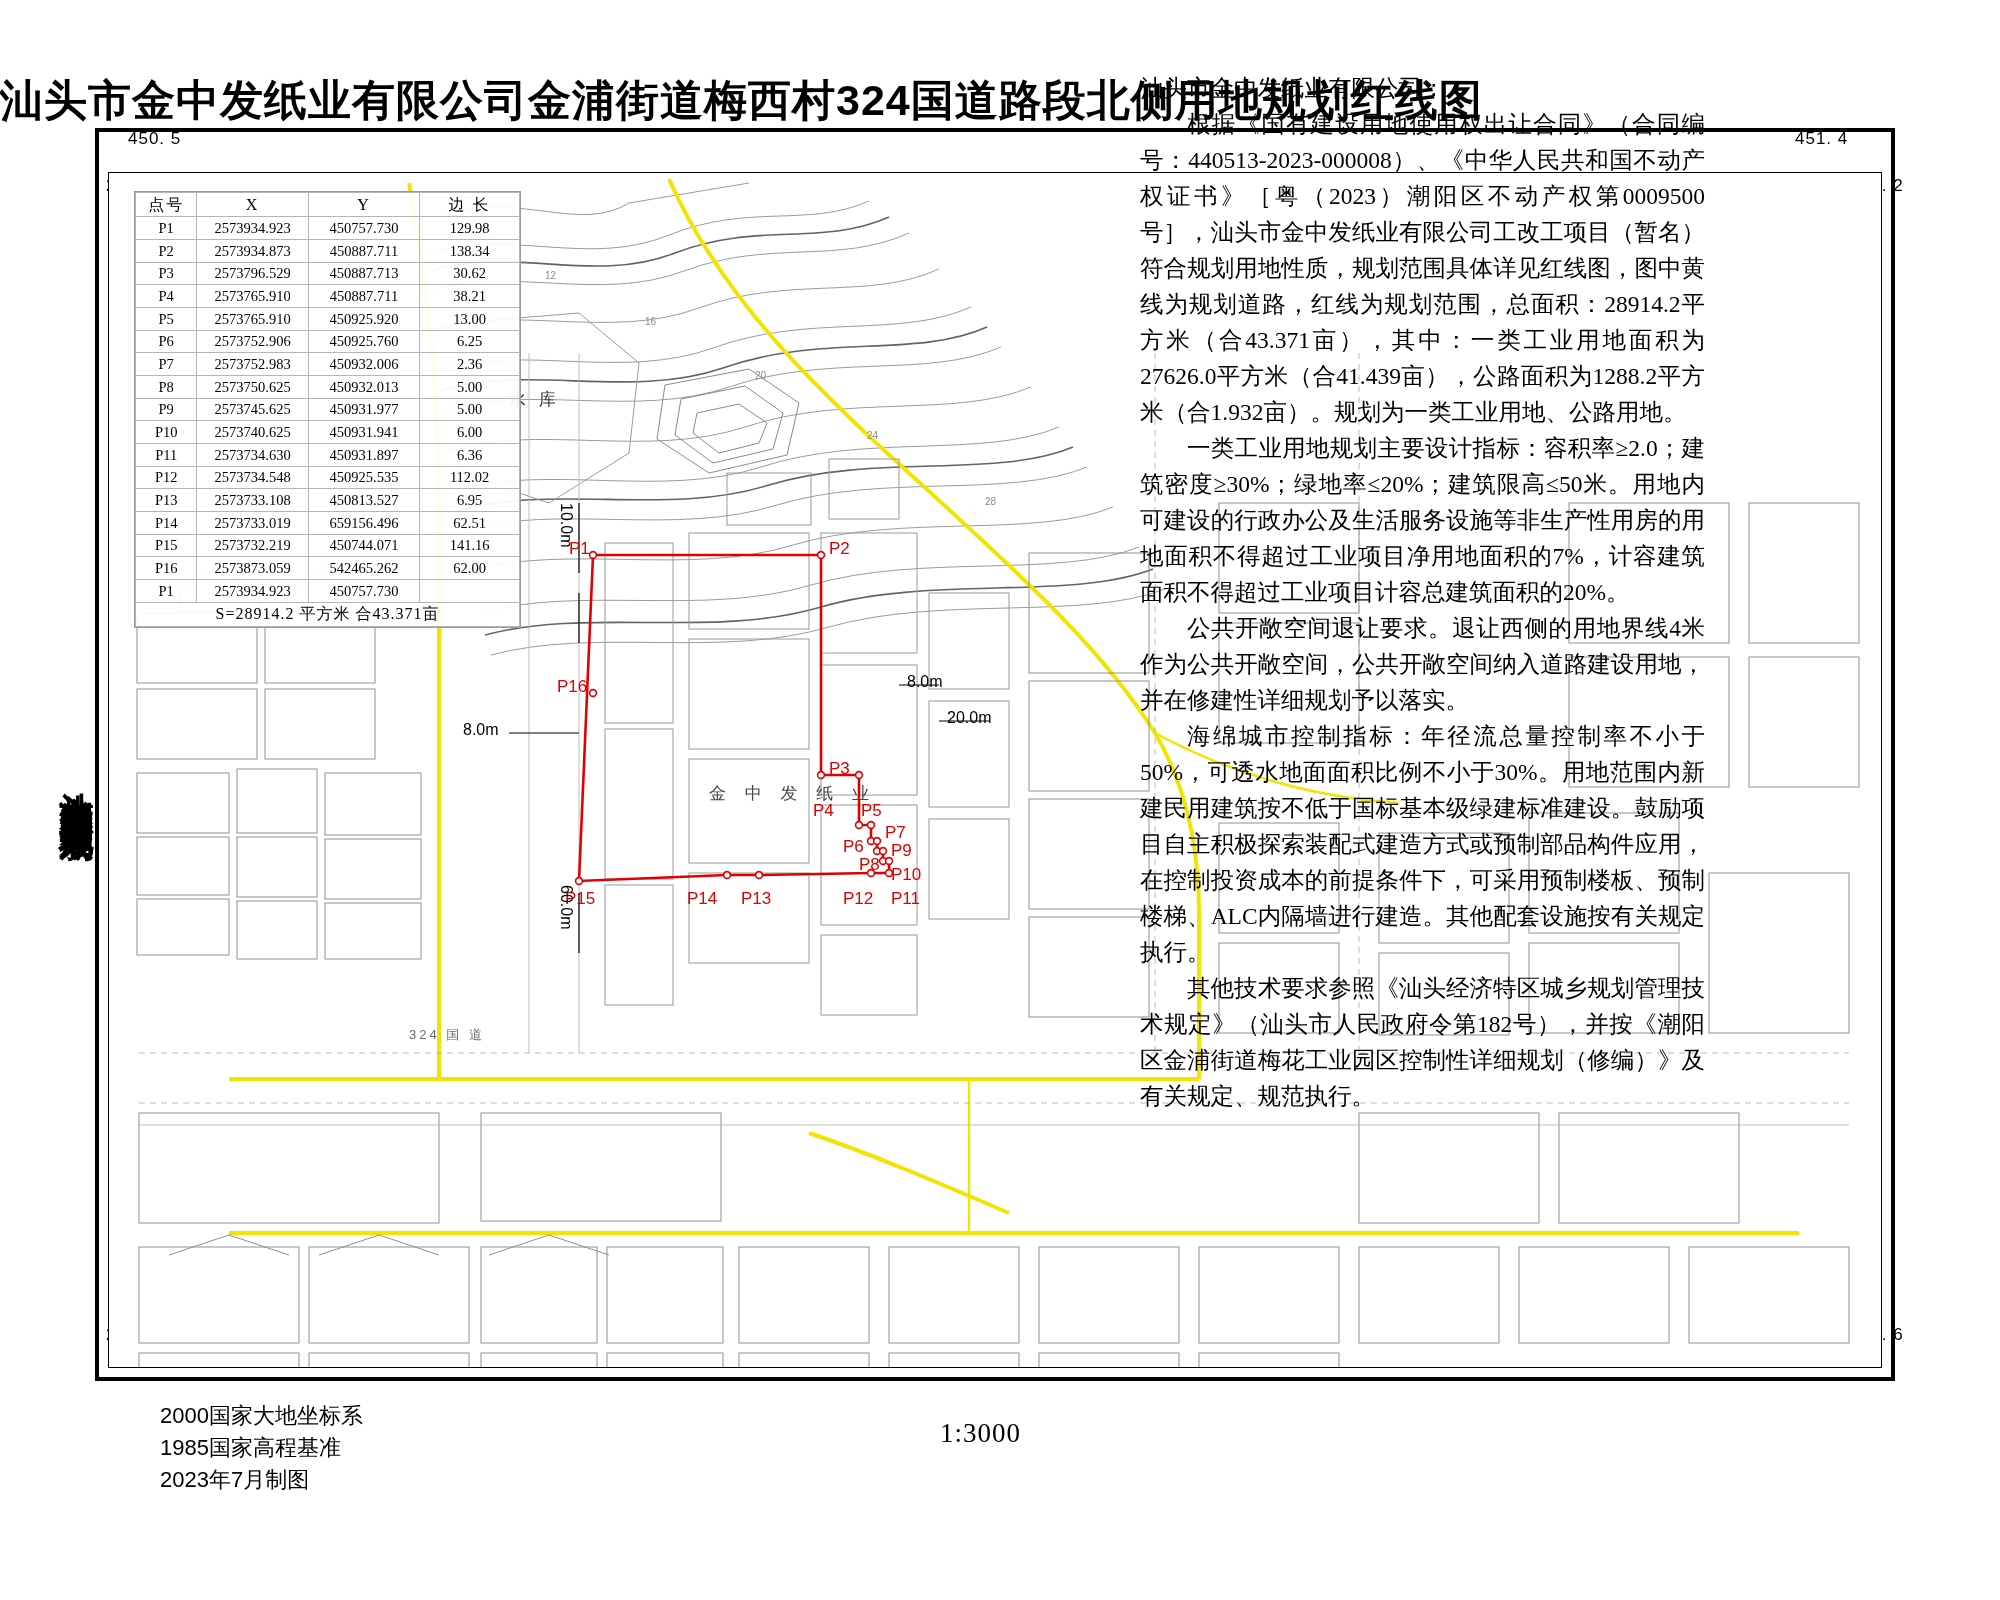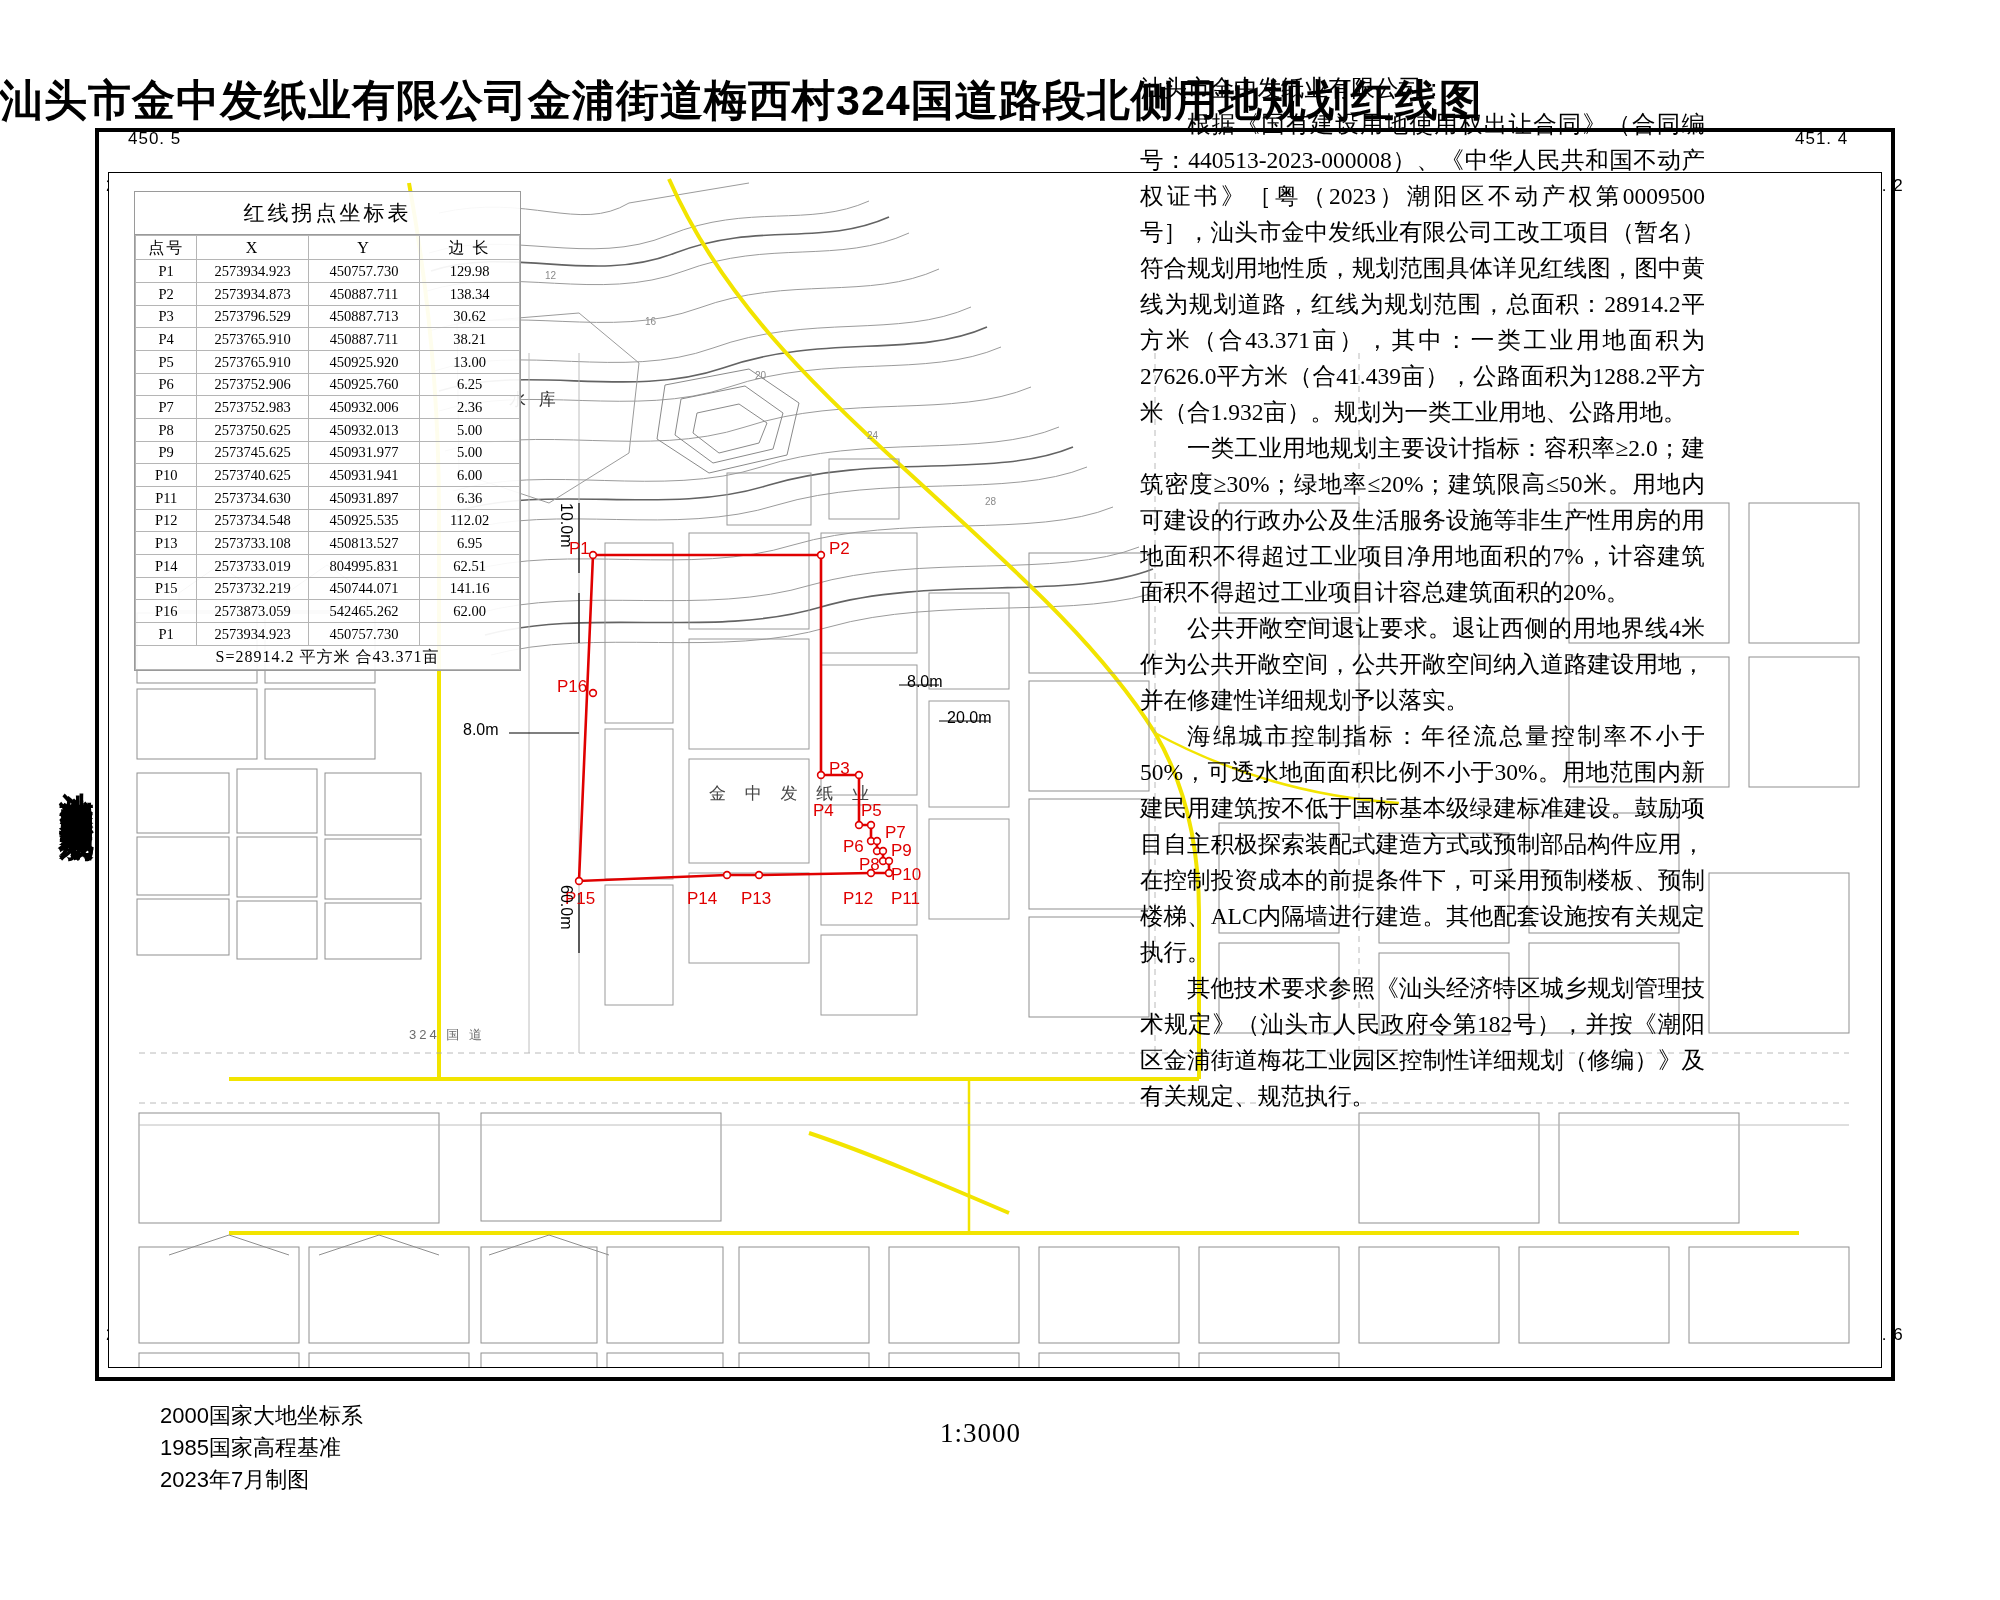--- a/index.html
+++ b/index.html
@@ -360,21 +360,20 @@
   <div class="pt-label" style="left:448px;top:504px;">P16</div>
 
   <div class="dim-label dim-vert" style="left:448px;top:330px;">10.0m</div>
   <div class="dim-label" style="left:798px;top:500px;">8.0m</div>
   <div class="dim-label" style="left:838px;top:536px;">20.0m</div>
   <div class="dim-label" style="left:354px;top:548px;">8.0m</div>
   <div class="dim-label dim-vert" style="left:448px;top:712px;">60.0m</div>
 
   <div id="coord-table-box">
     <table>
-      <caption>红线拐点坐标表</caption>
       <thead>
         <tr>
           <th class="col-pt">点号</th>
           <th class="col-x">X</th>
           <th class="col-y">Y</th>
           <th class="col-len">边 长</th>
         </tr>
       </thead>
       <tbody id="coord-tbody">
           <tr>
@@ -451,21 +450,21 @@
           </tr>
           <tr>
             <td class="col-pt">P13</td>
             <td class="col-x">2573733.108</td>
             <td class="col-y">450813.527</td>
             <td class="col-len len-cell">6.95</td>
           </tr>
           <tr>
             <td class="col-pt">P14</td>
             <td class="col-x">2573733.019</td>
-            <td class="col-y">804995.831</td>
+            <td class="col-y">659156.496</td>
             <td class="col-len len-cell">62.51</td>
           </tr>
           <tr>
             <td class="col-pt">P15</td>
             <td class="col-x">2573732.219</td>
             <td class="col-y">450744.071</td>
             <td class="col-len len-cell">141.16</td>
           </tr>
           <tr>
             <td class="col-pt">P16</td>

